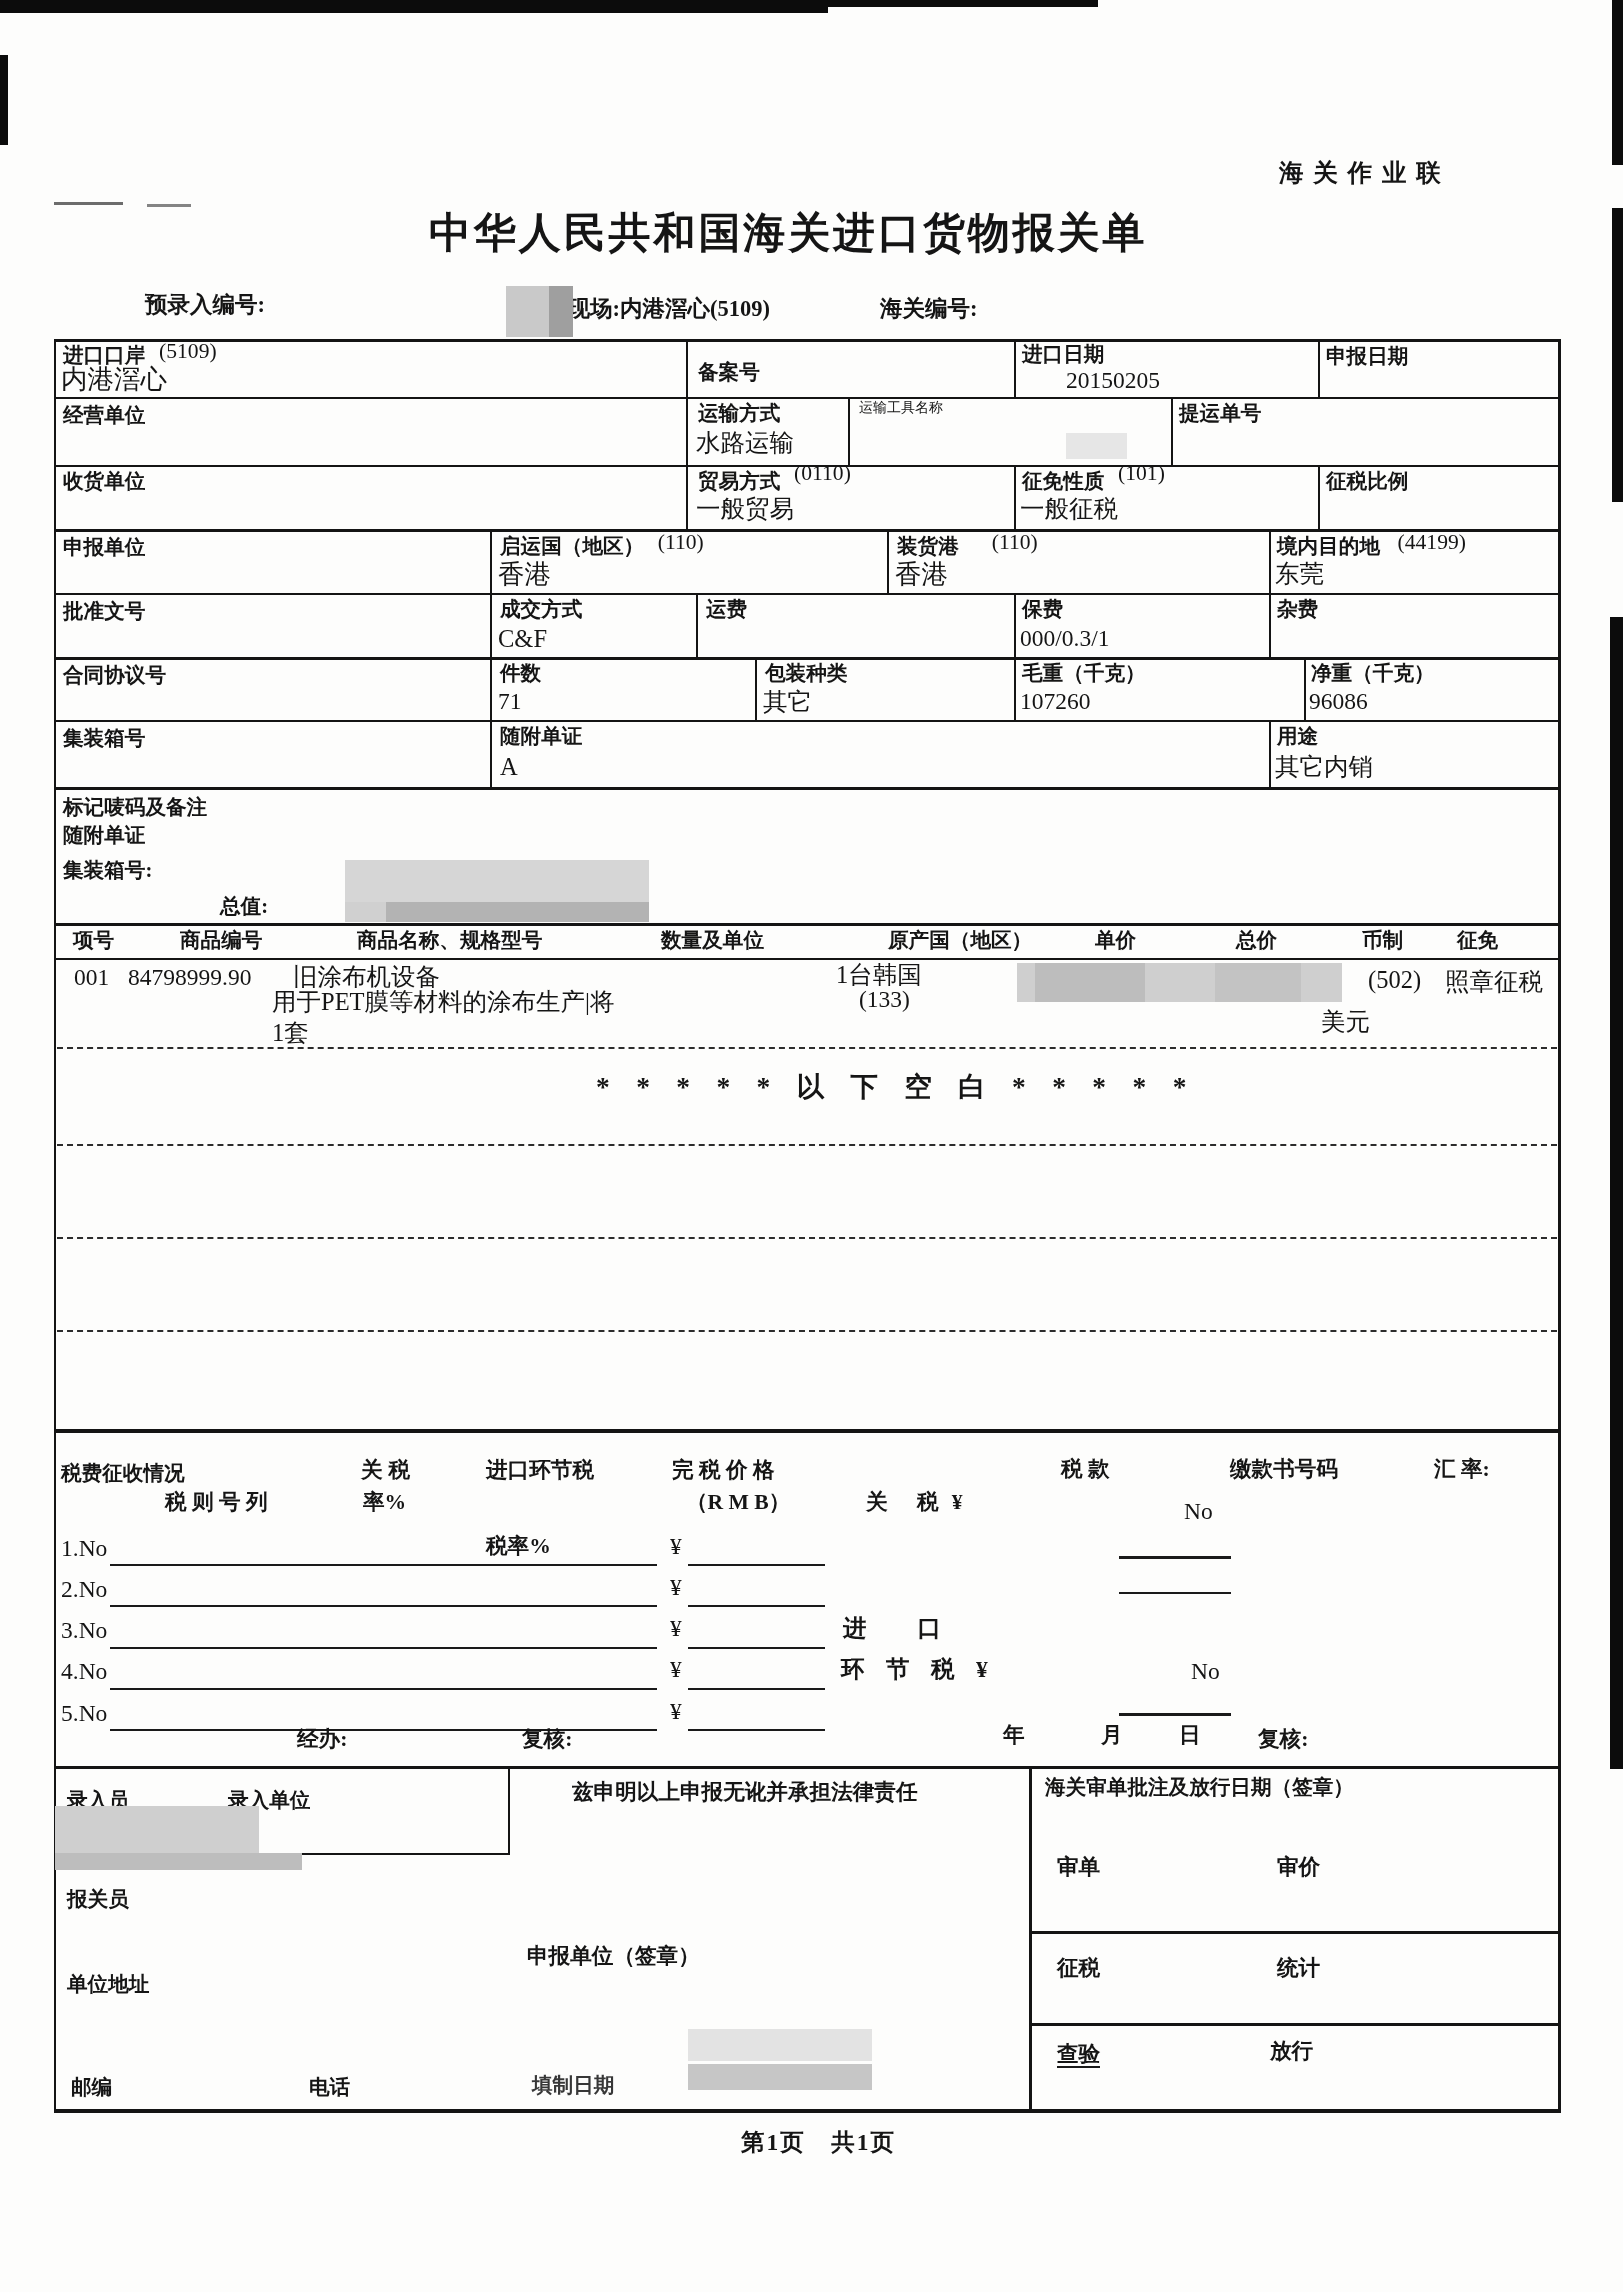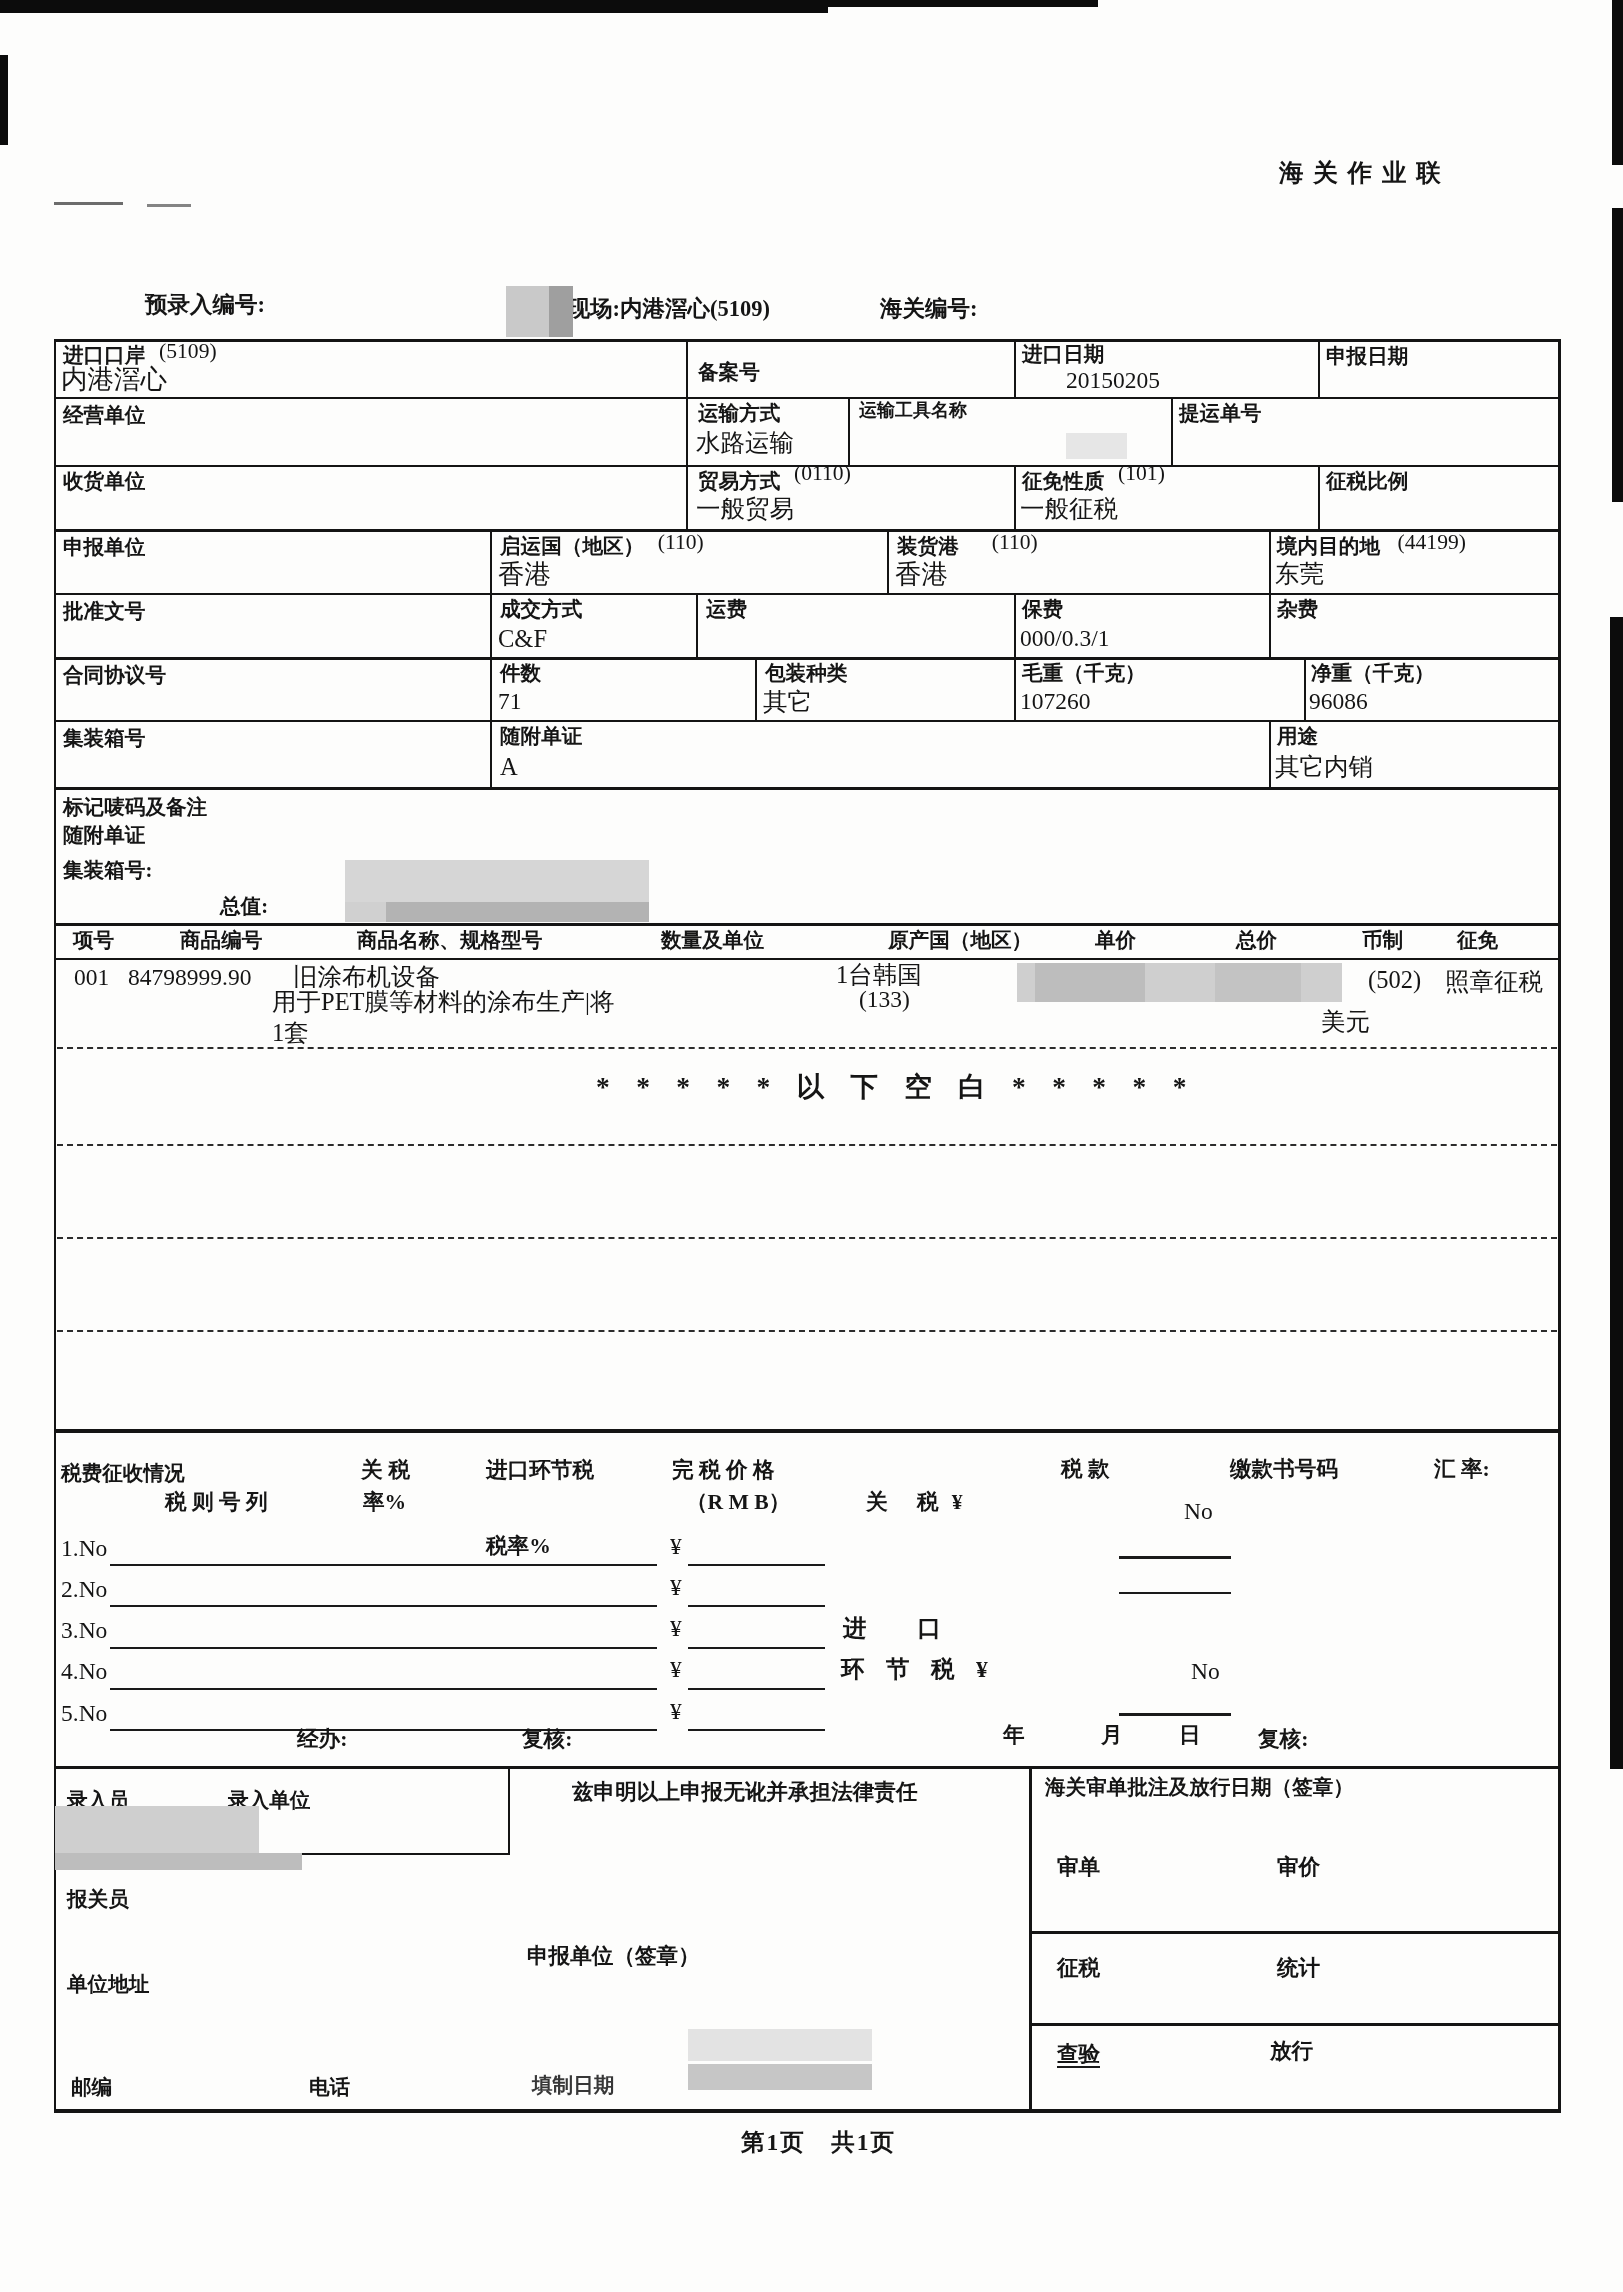--- a/index.html
+++ b/index.html
@@ -1,20 +1,20 @@
 <!DOCTYPE html>
 <html><head>
 <meta charset="utf-8">
 <style>
   html,body{margin:0;padding:0;background:#e9e9e9;}
   .page{position:relative;width:1623px;height:2293px;background:#fdfdfc;overflow:hidden;
         font-family:"Liberation Serif","DejaVu Serif",serif;color:#151515;}
   .t{position:absolute;white-space:nowrap;line-height:1.12;}
   .lbl{font-size:20.6px;font-weight:600;}
-  .lbl-sm{font-size:18px;font-weight:700;}
+  .lbl-sm{font-size:14px;font-weight:400;}
   .val{font-size:24.5px;}
   .num{font-size:23.5px;font-family:"Liberation Serif","DejaVu Serif",serif;}
   .code{font-size:21.6px;position:relative;top:-3.9px;margin-left:13.7px;}
   .hl{position:absolute;background:#141414;}
   .vl{position:absolute;background:#141414;}
   .dash{position:absolute;border-top:2px dashed #2c2c2c;height:0;}
   .blur{position:absolute;}
   .art{position:absolute;background:#0c0c0c;}
   .title{font-family:"DejaVu Sans","Liberation Sans",sans-serif;font-weight:700;font-size:42px;letter-spacing:2.9px;}
   .copy{font-size:24.5px;font-weight:600;letter-spacing:9.8px;}
@@ -32,20 +32,21 @@
   <div class="art" style="left:0;top:0;width:828px;height:12.7px;"></div>
   <div class="art" style="left:828px;top:0;width:270px;height:6.9px;"></div>
   <div class="art" style="left:0;top:55px;width:7.8px;height:90px;"></div>
   <div class="art" style="left:54px;top:202px;width:69px;height:2.9px;opacity:.6;"></div>
   <div class="art" style="left:147px;top:204px;width:44px;height:2.9px;opacity:.5;"></div>
   <div class="art" style="left:1612px;top:0;width:10.8px;height:165px;"></div>
   <div class="art" style="left:1612px;top:208px;width:10.8px;height:294px;"></div>
   <div class="art" style="left:1610px;top:617px;width:12.7px;height:1152px;"></div>
 
   <div class="t copy" style="left:1279px;top:159px;">海关作业联</div>
+  <div class="t title" style="left:429px;top:209px;">中华人民共和国海关进口货物报关单</div>
   <div class="t hdr" style="left:145px;top:292px;">预录入编号:</div>
   <div class="t hdr" style="left:545px;top:296px;">报现场:内港滘心(5109)</div>
   <div class="blur" style="left:506px;top:286px;width:43px;height:51px;background:#c9c9c9;"></div>
   <div class="blur" style="left:549px;top:286px;width:23.5px;height:51px;background:#9f9f9f;"></div>
   <div class="t hdr" style="left:880px;top:296px;">海关编号:</div>
 
   <div class="hl" style="left:54px;top:339px;width:1507px;height:2.9px;"></div>
   <div class="vl" style="left:54px;top:339px;width:2px;height:1774px;"></div>
   <div class="vl" style="left:1558px;top:339px;width:2.9px;height:1774px;"></div>
   <div class="hl" style="left:54px;top:2109px;width:1507px;height:3.9px;"></div>

